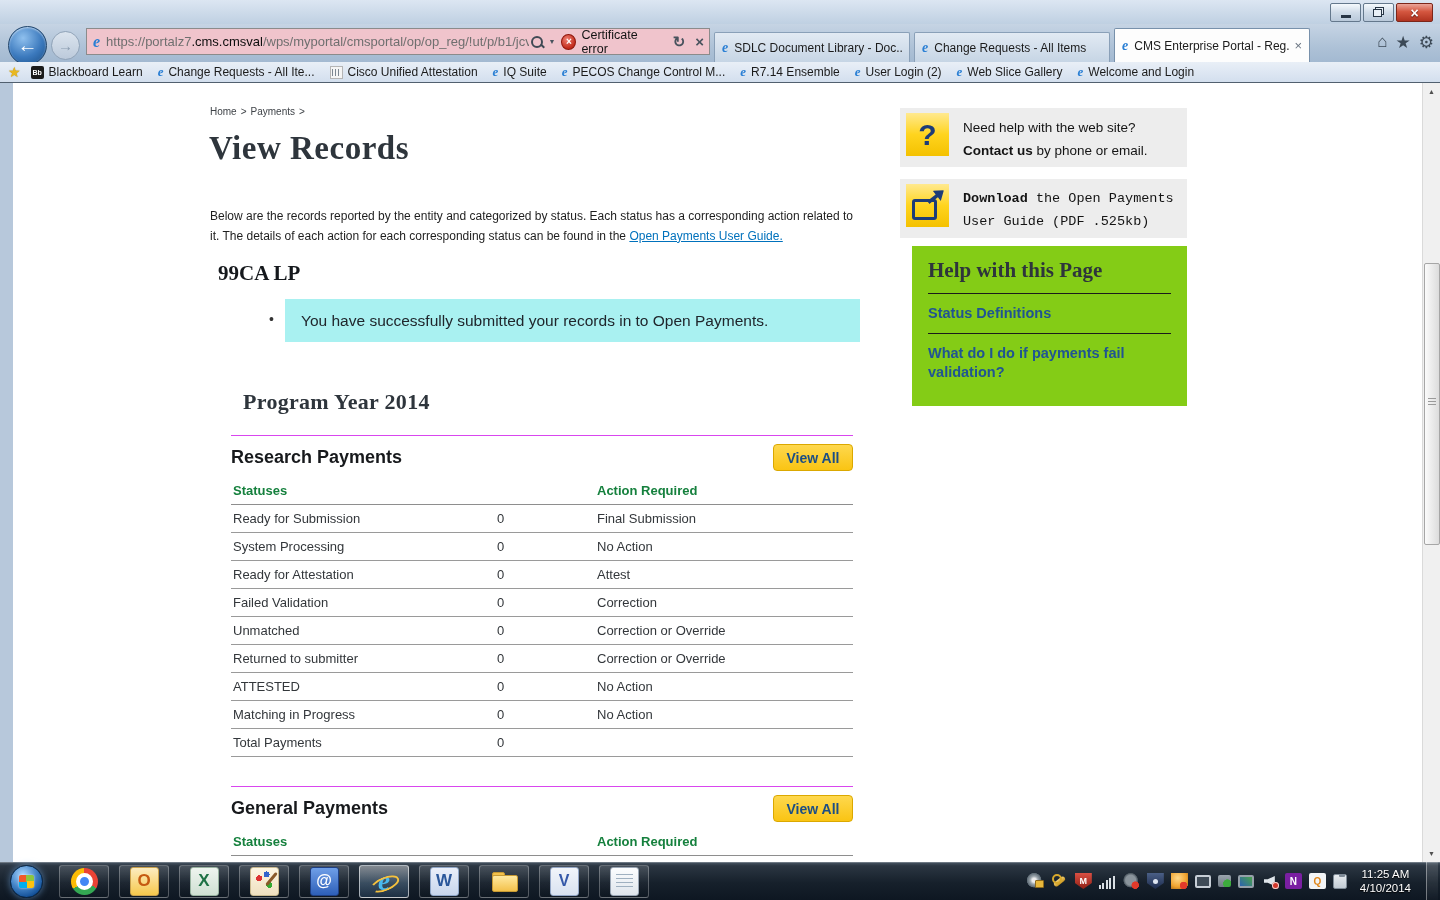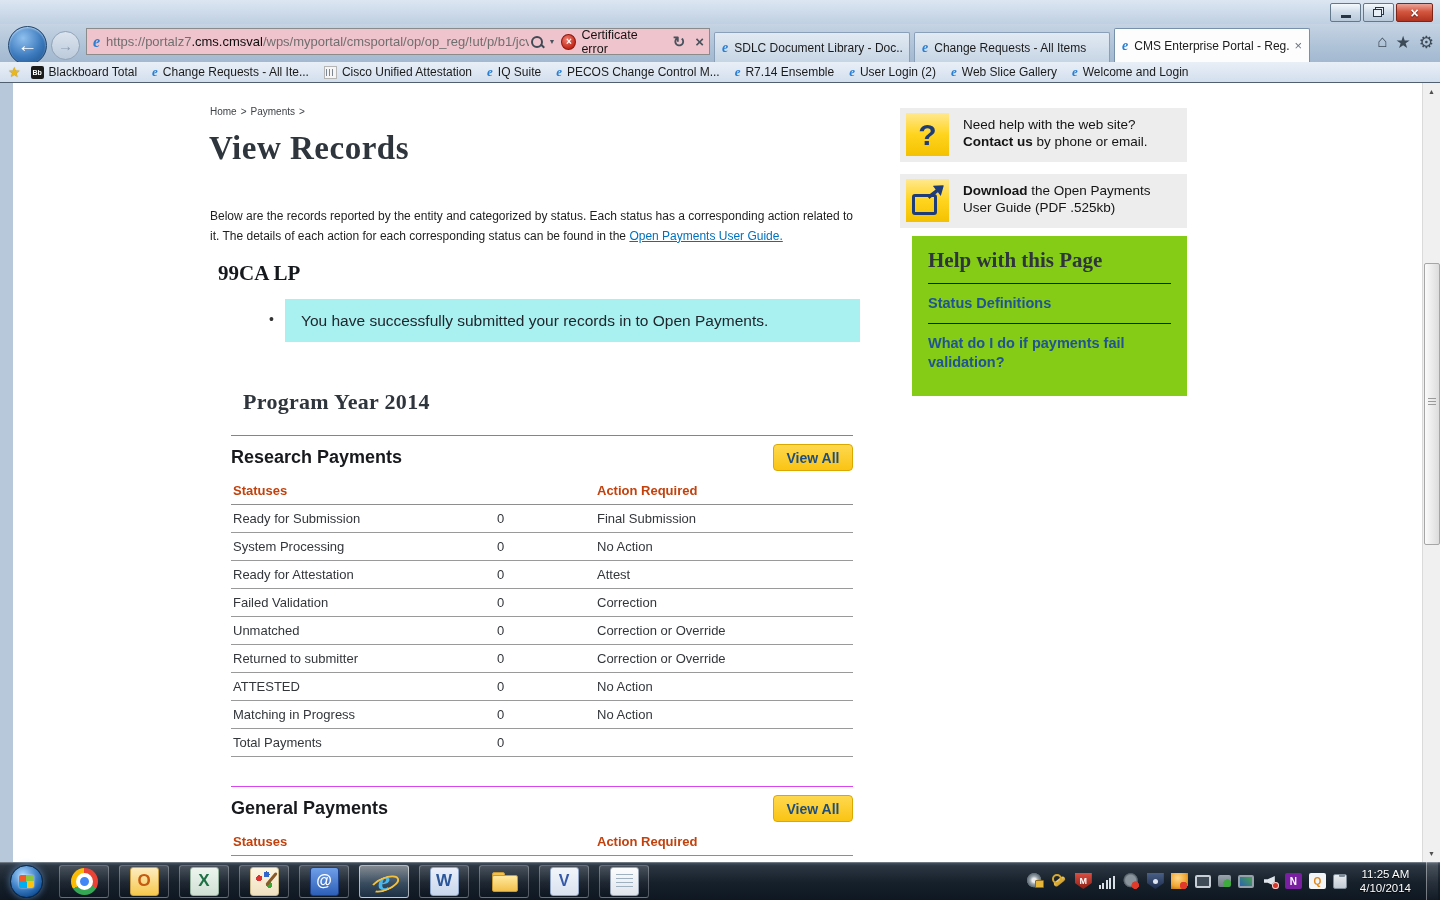--- a/index.html
+++ b/index.html
@@ -94,33 +94,33 @@
   .sections{position:absolute;left:218px;top:352px;width:622px;}
   .pay-section{border-top:1px solid #d946ef;}
   .pay-section + .pay-section{margin-top:29px;}
   .sec-head{display:flex;justify-content:space-between;align-items:center;padding:8px 0 9px;}
   .sec-title{margin:0;font-size:18px;font-weight:bold;color:#17191c;}
   .view-all{width:80px;height:27px;border:1px solid #dba800;border-radius:4px;
       background:linear-gradient(#fed84e,#fac413);color:#1c4e85;font-weight:bold;font-size:14px;
       font-family:"Liberation Sans",sans-serif;}
   .trow{display:grid;grid-template-columns:264px 100px 1fr;padding:6px 2px;border-bottom:1px solid #9a9a9a;
       font-size:13px;color:#33373b;}
-  .trow.thead{font-weight:bold;color:#c2410c;border-bottom:1px solid #8e8e8e;padding:3px 2px 6px;}
+  .trow.thead{font-weight:bold;color:#15803d;border-bottom:1px solid #8e8e8e;padding:3px 2px 6px;}
 
   
   .sidebar{position:absolute;left:887px;top:25px;width:287px;}
   .help-box{display:flex;background:#ededed;margin-bottom:12px;padding:5px 6px;min-height:44px;}
-  .help-box:nth-child(2){margin-bottom:8px;}
+  .help-box:nth-child(2){margin-bottom:8px;font-family:Liberation Mono, monospace;}
   .icon-sq{width:43px;height:43px;flex:none;margin-right:14px;
       background:linear-gradient(#ffe98f,#ffd41e 50%,#f4c100);display:flex;align-items:center;justify-content:center;position:relative;}
   .q-glyph{color:#1d3c78;font-size:30px;font-weight:bold;font-family:"Liberation Sans",sans-serif;}
   .share-box{width:19px;height:15px;border:3px solid #1d3c78;border-radius:3px;position:relative;top:4px;left:-3px;}
   .share-arrow{position:absolute;top:-12px;right:-12px;width:20px;height:13px;background:#1d3c78;
       clip-path:polygon(0 36%,55% 36%,55% 0,100% 50%,55% 100%,55% 64%,0 64%);transform:rotate(-38deg);}
-  .help-text{font-size:13.5px;line-height:17px;color:#141414;padding-top:3px;}
+  .help-text{font-size:13.5px;line-height:23px;color:#141414;padding-top:3px;}
   .help-panel{background:#84cc16;padding:12px 16px 14px;margin-left:12px;}
   .help-title{margin:0;font-family:"Liberation Serif",serif;font-size:21px;font-weight:bold;color:#2e353c;
       padding-bottom:10px;border-bottom:1px solid #1b1b1b;}
   .help-link{padding:10px 0;border-bottom:1px solid #1b1b1b;font-size:14.5px;font-weight:bold;color:#205493;line-height:19px;}
   .help-link:last-child{border-bottom:none;}
 
   
   .scrollbar{position:absolute;right:0;top:83px;width:17px;height:779px;background:#f0f0f0;border-left:1px solid #dadada;}
   .sb-up,.sb-down{position:absolute;left:0;width:17px;height:17px;display:flex;align-items:center;justify-content:center;
       font-size:7px;color:#505050;}
@@ -258,21 +258,21 @@
       <span class="act">★</span>
       <span class="act">⚙</span>
     </div>
   </div>
 
   <div class="bookmarks-bar" id="bookmarks-bar">
     <span class="bm-star">★</span>
     <span id="bookmarks" style="display:flex;align-items:center;">
         <span class="bookmark">
           <span class="bm-fav fav-blackboard">Bb</span>
-          <span class="bm-label">Blackboard Total</span>
+          <span class="bm-label">Blackboard Learn</span>
         </span>
         <span class="bookmark">
           <span class="bm-fav fav-ie">e</span>
           <span class="bm-label">Change Requests - All Ite...</span>
         </span>
         <span class="bookmark">
           <span class="bm-fav fav-cisco"></span>
           <span class="bm-label">Cisco Unified Attestation</span>
         </span>
         <span class="bookmark">

